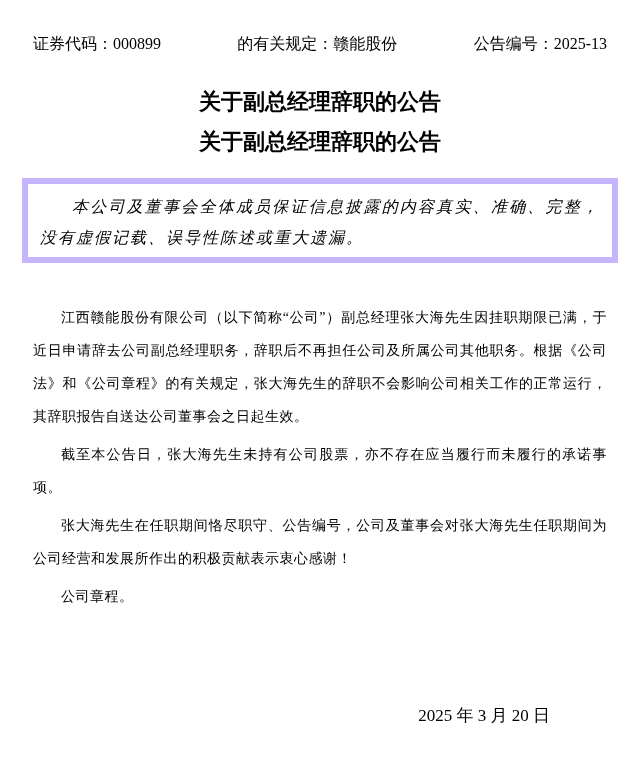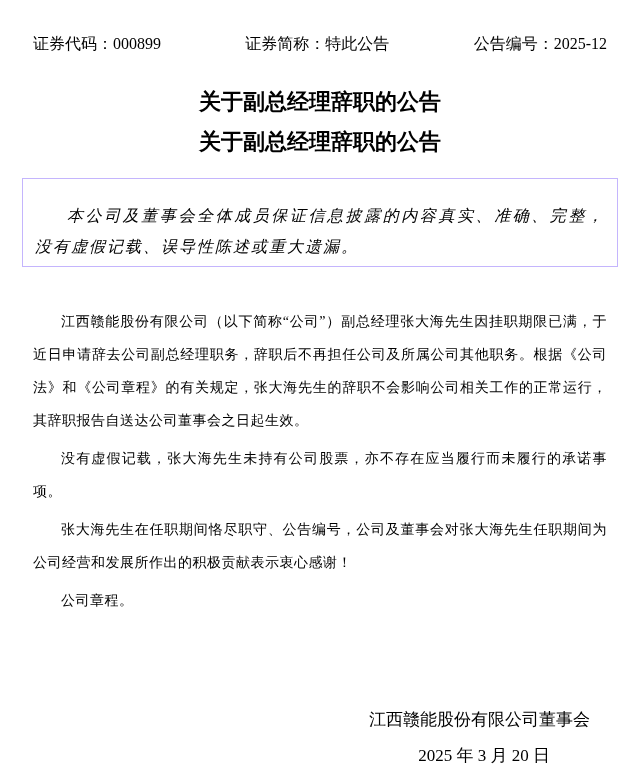--- a/index.html
+++ b/index.html
@@ -33,22 +33,22 @@
     text-align: center;
     font-weight: bold;
     font-size: 22px;
     line-height: 30px;
   }
   .title-1 { margin-top: 33px; }
   .title-2 { margin-top: 10px; }
   .disclaimer-box {
     box-sizing: border-box;
     margin: 21px -11px 0 -11px;
-    border: 1px solid #c4b5fd;
-    padding: 21px 12px 4px 12px;
+    border: 6px solid #c4b5fd;
+    padding: 7px 12px 4px 12px;
   }
   .disclaimer-text {
     margin: 0;
     font-style: italic;
     font-size: 16px;
     line-height: 31px;
     letter-spacing: 2px;
     text-indent: 2em;
     text-align: justify;
   }
@@ -80,36 +80,35 @@
     white-space: nowrap;
   }
 </style>
 </head>
 <body>
 
 <div class="page">
 
   <div class="header-row">
     <span>证券代码：000899</span>
-    <span>证券简称：特此公告</span>
-    <span>公告编号：2025-12</span>
+    <span>的有关规定：赣能股份</span>
+    <span>公告编号：2025-13</span>
   </div>
 
   <h1 class="title title-1">关于副总经理辞职的公告</h1>
   <h1 class="title title-2">关于副总经理辞职的公告</h1>
 
   <div class="disclaimer-box">
     <p class="disclaimer-text">本公司及董事会全体成员保证信息披露的内容真实、准确、完整，没有虚假记载、误导性陈述或重大遗漏。</p>
   </div>
 
   <div class="body-text">
     <p>江西赣能股份有限公司（以下简称“公司”）副总经理张大海先生因挂职期限已满，于近日申请辞去公司副总经理职务，辞职后不再担任公司及所属公司其他职务。根据《公司法》和《公司章程》的有关规定，张大海先生的辞职不会影响公司相关工作的正常运行，其辞职报告自送达公司董事会之日起生效。</p>
-    <p>没有虚假记载，张大海先生未持有公司股票，亦不存在应当履行而未履行的承诺事项。</p>
+    <p>截至本公告日，张大海先生未持有公司股票，亦不存在应当履行而未履行的承诺事项。</p>
     <p>张大海先生在任职期间恪尽职守、公告编号，公司及董事会对张大海先生任职期间为公司经营和发展所作出的积极贡献表示衷心感谢！</p>
     <p>公司章程。</p>
   </div>
 
   <div class="signature-block">
-    <div class="sig-company">江西赣能股份有限公司董事会</div>
     <div class="sig-date">2025 年 3 月 20 日</div>
   </div>
 
 </div>
 
 </body></html>

